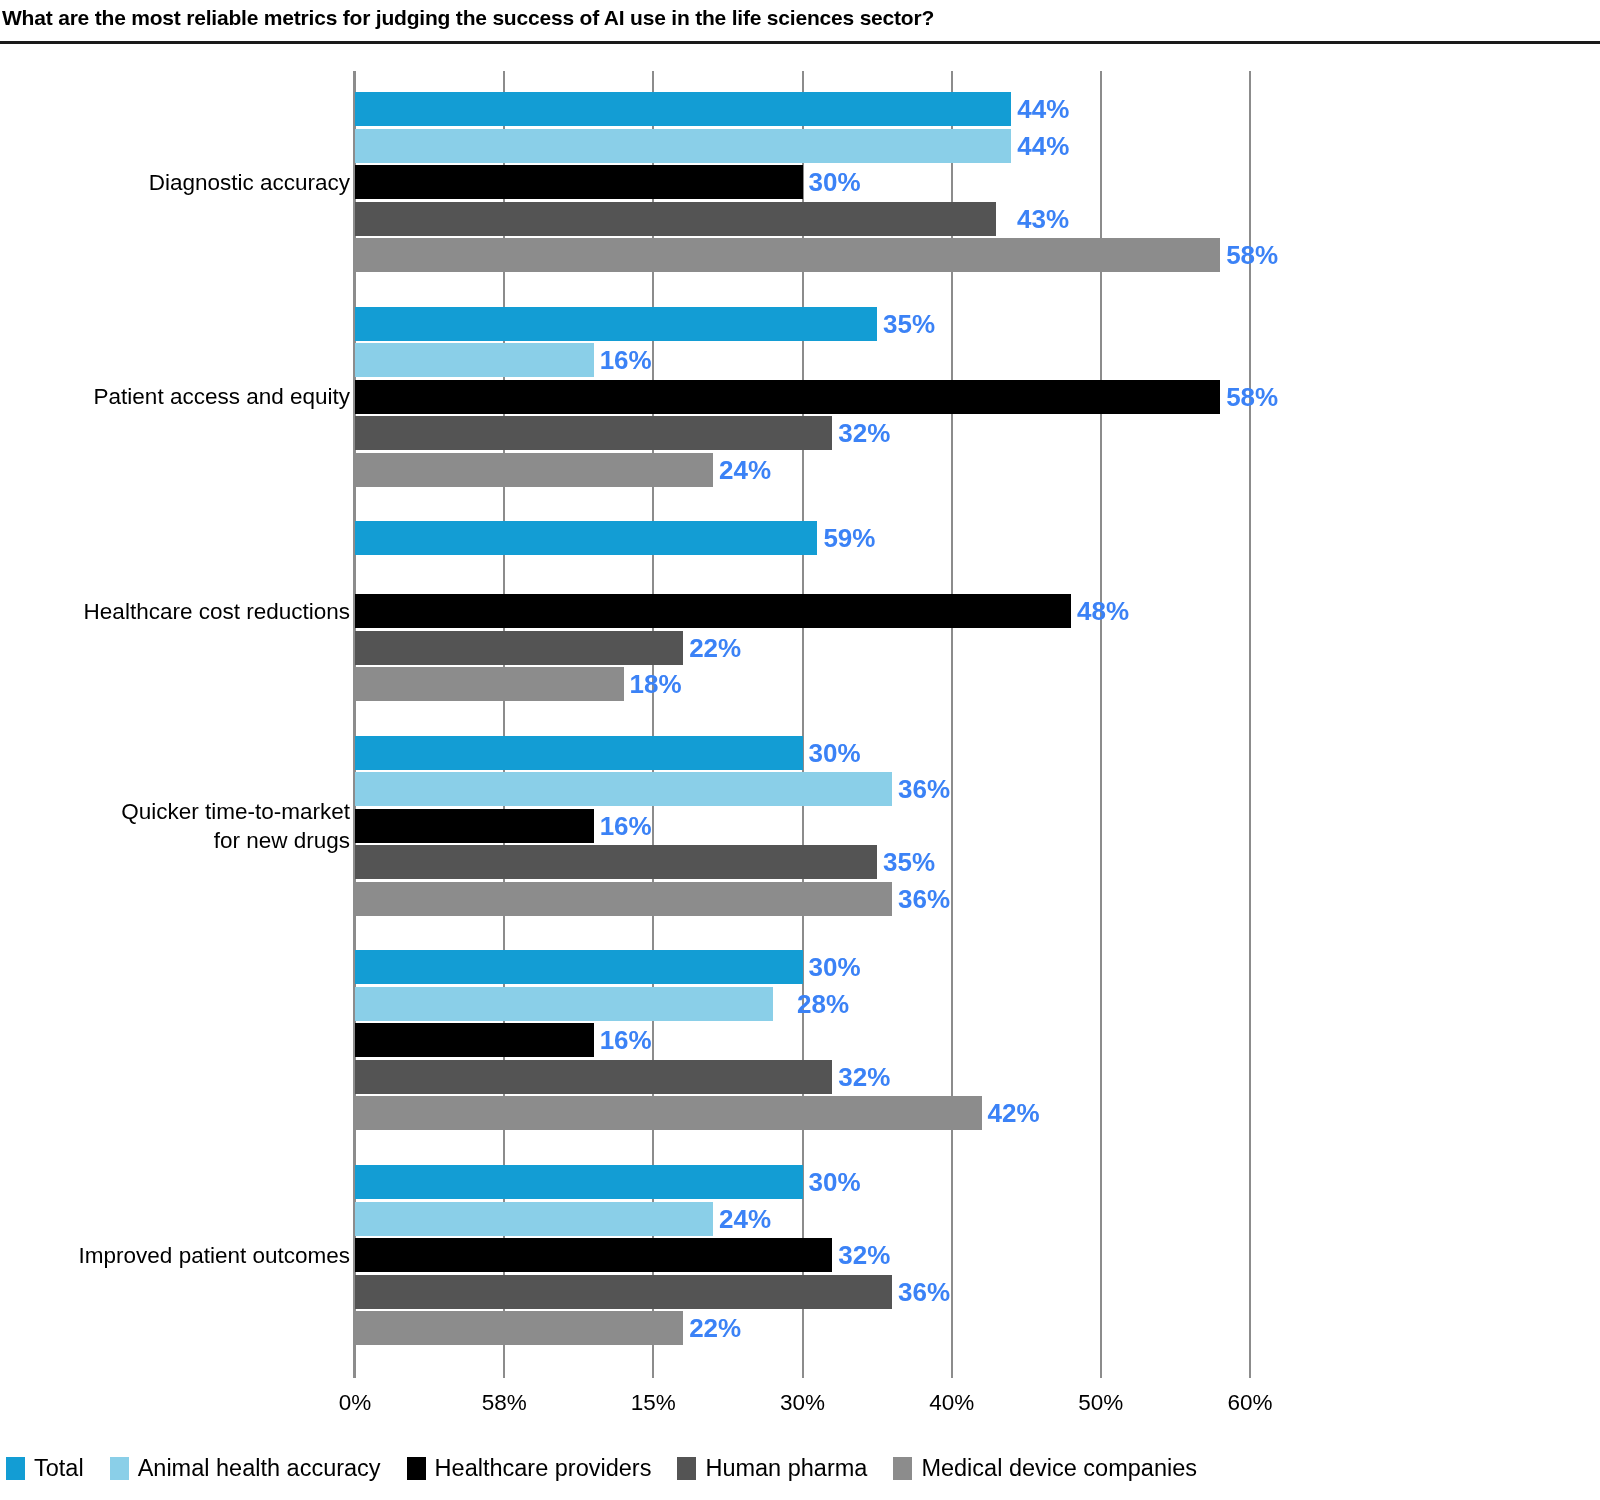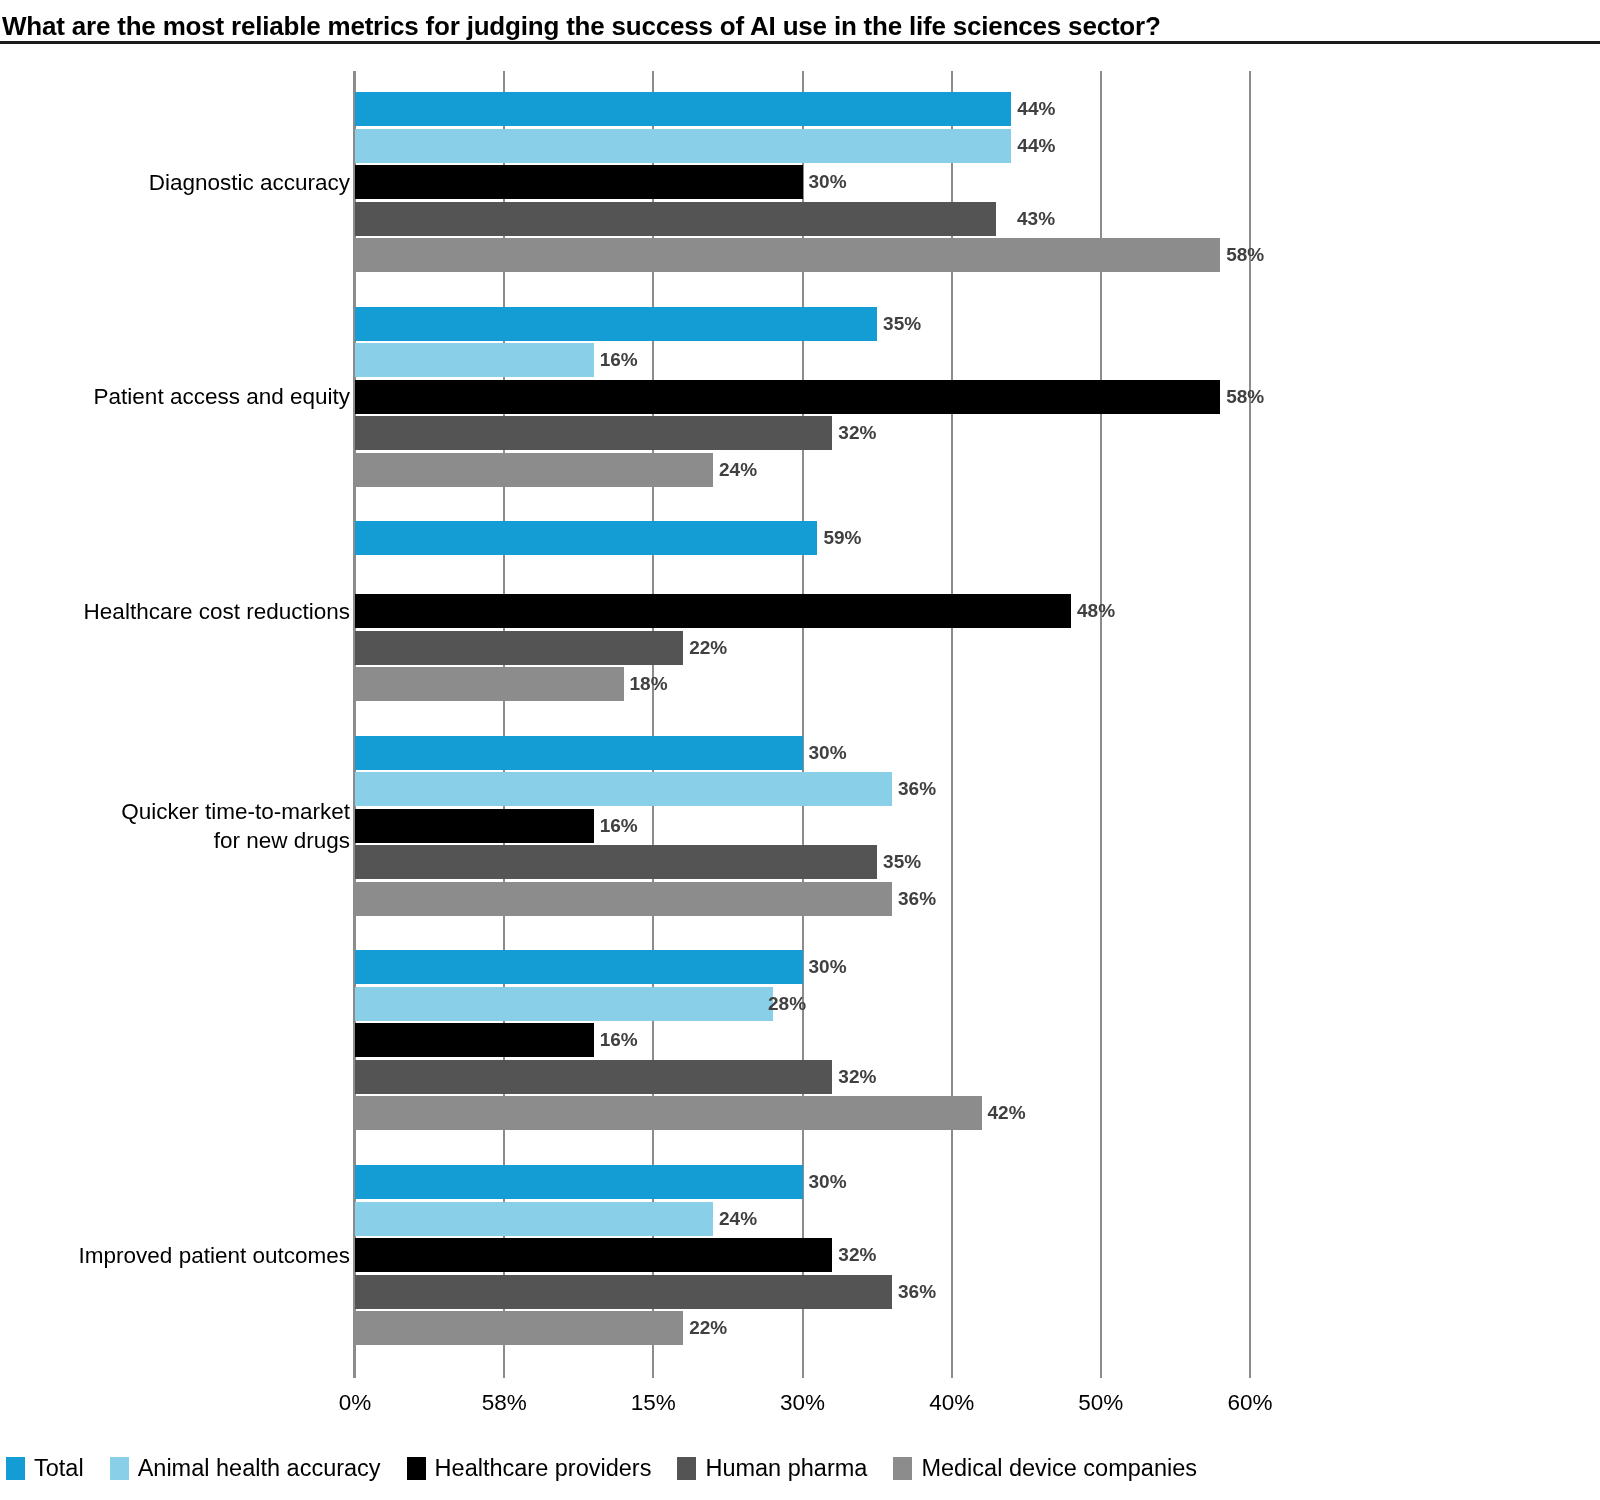--- a/index.html
+++ b/index.html
@@ -19,22 +19,22 @@
   
   .header {
     position: absolute;
     left: 0; top: 0;
     width: 1600px;
     height: 44px;
   }
   .header-title {
     position: absolute;
     left: 2px;
-    top: 10px;
-    font-size: 26px;
+    top: 2px;
+    font-size: 21px;
     font-weight: bold;
     letter-spacing: -0.2px;
     white-space: nowrap;
     line-height: 32px;
   }
   .header-rule {
     position: absolute;
     left: 0;
     top: 41px;
     width: 1600px;
@@ -94,23 +94,23 @@
   .bar {
     position: absolute;
     left: 0;
     top: 0;
     height: 34px;
   }
   .bar-value {
     position: absolute;
     top: 50%;
     transform: translateY(-50%);
-    font-size: 19px;
+    font-size: 26px;
     font-weight: bold;
-    color: #404040;
+    color: #3b82f6;
     white-space: nowrap;
     padding-left: 6px;
   }
 
   
   .xaxis {
     position: absolute;
     left: 0;
     top: 1390px;
     width: 1600px;
@@ -262,21 +262,21 @@
           <div class="bar-value" style="left: 537px;">36%</div>
         </div>
       </div>
       <div class="group" style="top: 890.4px; height: 180px;">
         <div class="bar-row" style="top: 0px; width: 895px;">
           <div class="bar" title="Total: 30%" style="width: 447.5px; background: rgb(19, 157, 212);"></div>
           <div class="bar-value" style="left: 447.5px;">30%</div>
         </div>
         <div class="bar-row" style="top: 36.5px; width: 895px;">
           <div class="bar" title="Animal health companies: 28%" style="width: 417.667px; background: rgb(138, 207, 232);"></div>
-          <div class="bar-value" style="left: 407px; text-align: center;">28%</div>
+          <div class="bar-value" style="left: 436px; text-align: center;">28%</div>
         </div>
         <div class="bar-row" style="top: 73px; width: 895px;">
           <div class="bar" title="Healthcare providers: 16%" style="width: 238.667px; background: rgb(0, 0, 0);"></div>
           <div class="bar-value" style="left: 238.667px;">16%</div>
         </div>
         <div class="bar-row" style="top: 109.5px; width: 895px;">
           <div class="bar" title="Human pharma: 32%" style="width: 477.333px; background: rgb(84, 84, 84);"></div>
           <div class="bar-value" style="left: 477.333px;">32%</div>
         </div>
         <div class="bar-row" style="top: 146px; width: 895px;">

